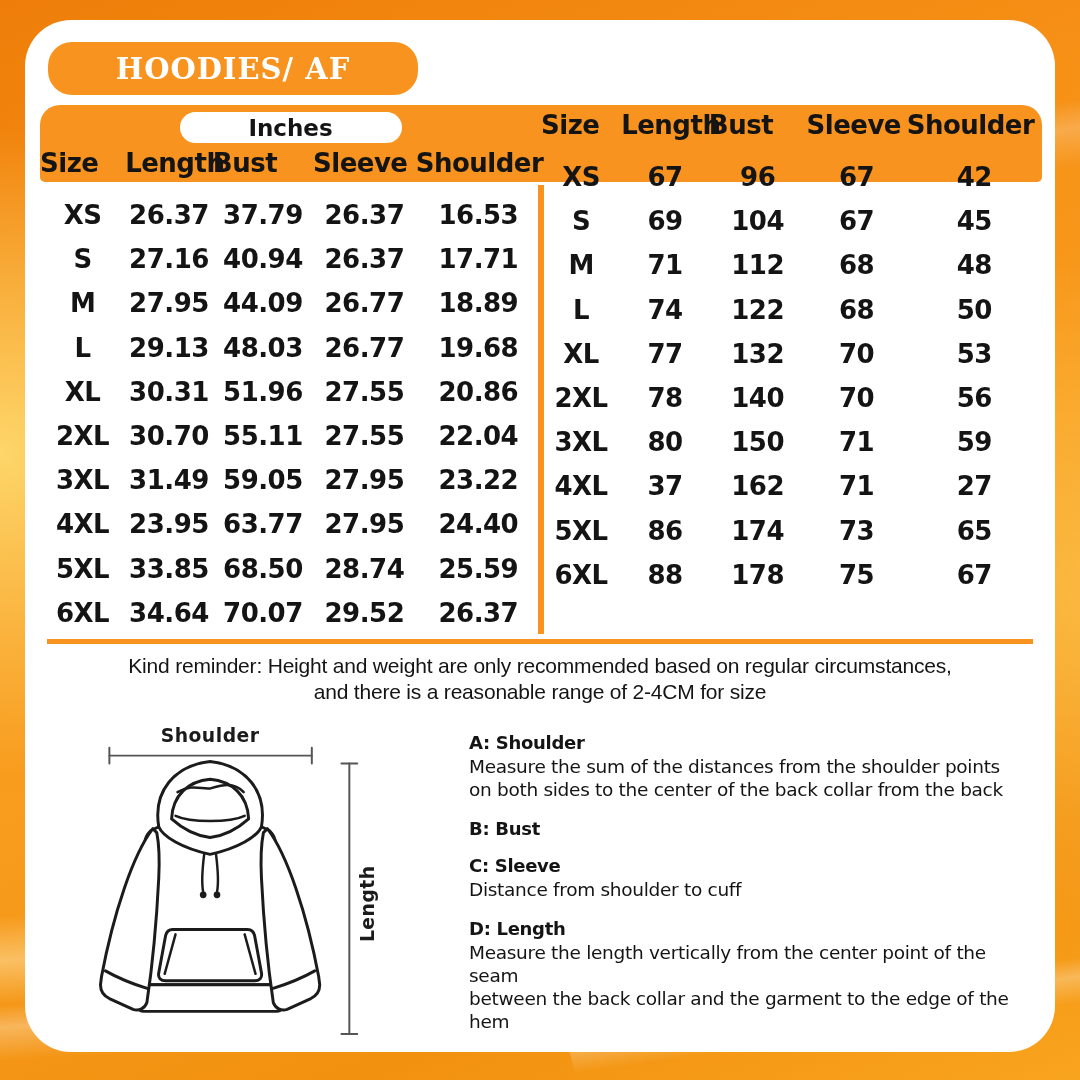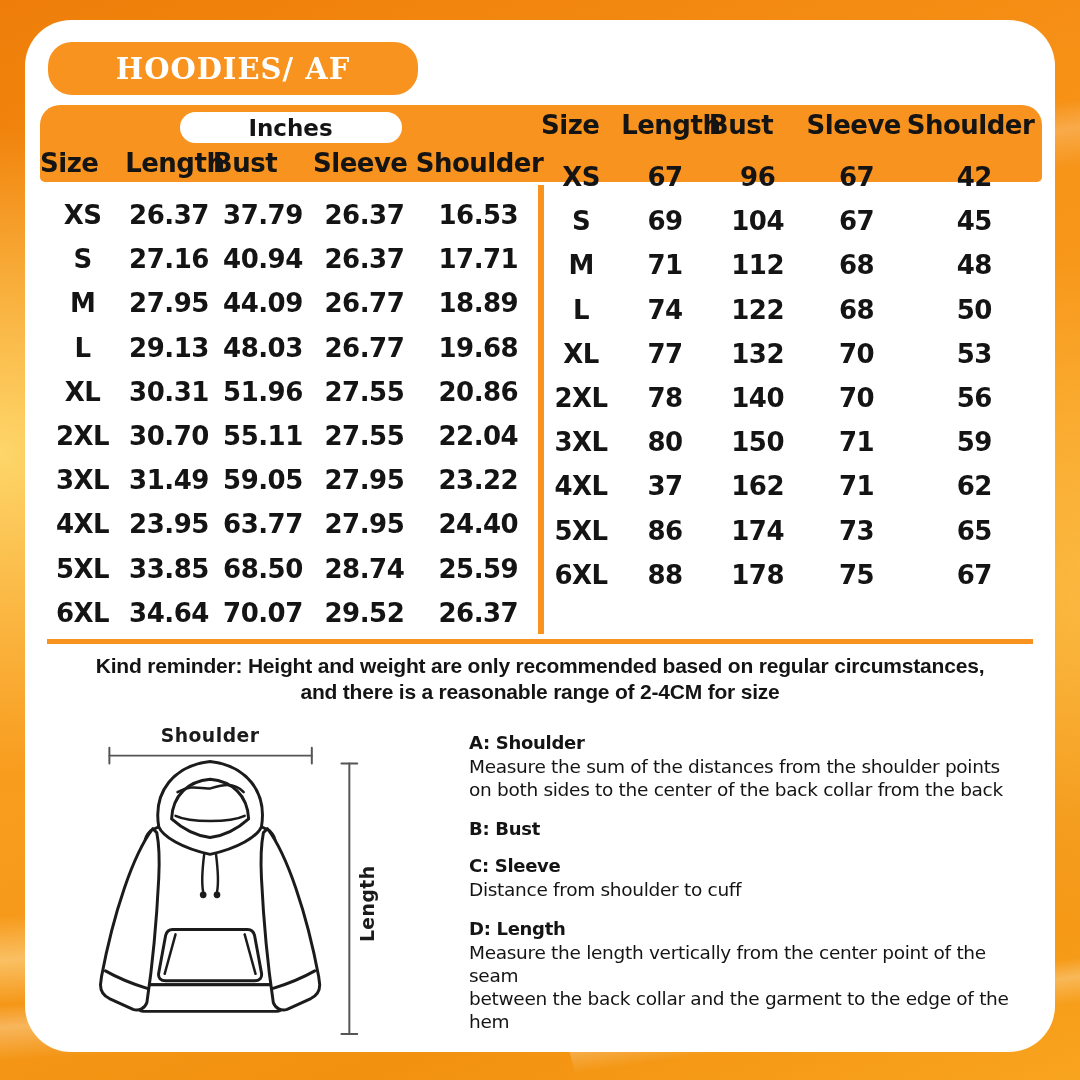--- a/index.html
+++ b/index.html
@@ -80,21 +80,21 @@
   .vdivider{
     position:absolute;left:calc(50% - 3px);top:80px;width:6px;height:449px;
     background:var(--orange);
   }
   .hdivider{
     position:absolute;left:22px;right:22px;top:619px;height:5px;
     background:var(--orange);
   }
   .reminder{
     position:absolute;top:633px;left:0;right:0;text-align:center;
-    font-family:"Liberation Sans",sans-serif;font-weight:700;font-size:21px;
+    font-family:"Liberation Sans",sans-serif;font-weight:400;font-size:21px;
     line-height:1.24;white-space:pre-line;letter-spacing:-.2px;
   }
   .bottom{position:absolute;left:35px;right:25px;top:698px;display:flex;}
   .diagram{width:395px;height:330px;flex:0 0 auto;}
   .measurements{flex:1 1 auto;padding:14px 0 0 14px;}
   .m-block{margin-bottom:16px;}
   .m-label{font-weight:700;font-size:18px;margin-bottom:3px;letter-spacing:-.3px;}
   .m-desc{font-size:18.5px;line-height:1.24;white-space:pre-line;letter-spacing:-.3px;}
 
   svg text{font-family:"DejaVu Sans",sans-serif;}
@@ -258,21 +258,21 @@
               <span>80</span>
               <span>150</span>
               <span>71</span>
               <span>59</span>
             </div>
             <div class="row">
               <span>4XL</span>
               <span>37</span>
               <span>162</span>
               <span>71</span>
-              <span>62</span>
+              <span>27</span>
             </div>
             <div class="row">
               <span>5XL</span>
               <span>86</span>
               <span>174</span>
               <span>73</span>
               <span>65</span>
             </div>
             <div class="row">
               <span>6XL</span>

